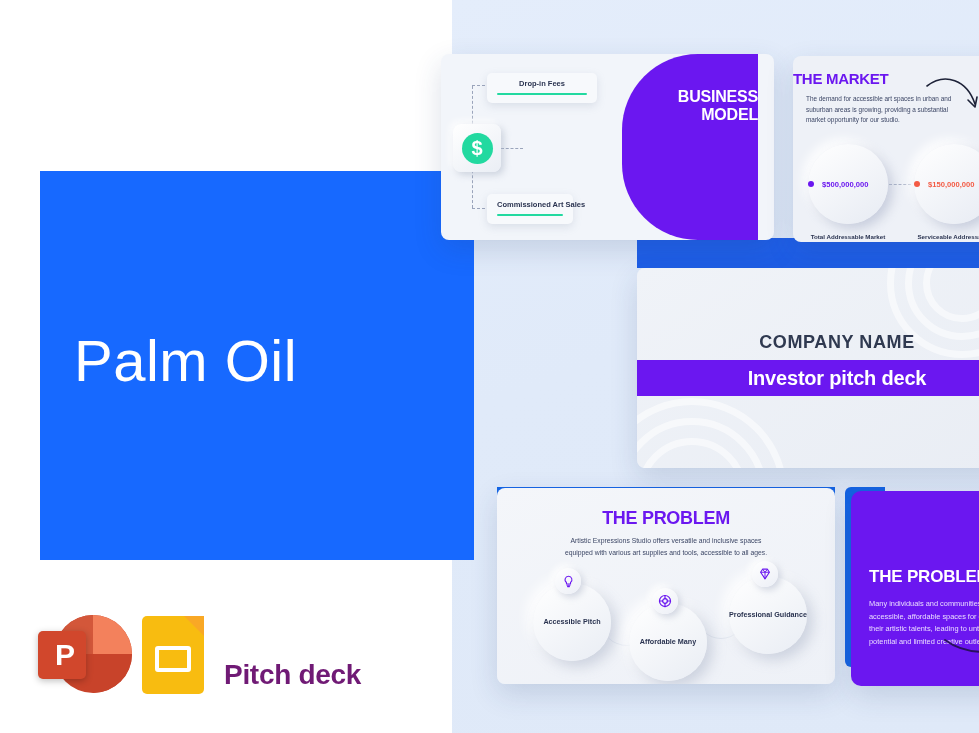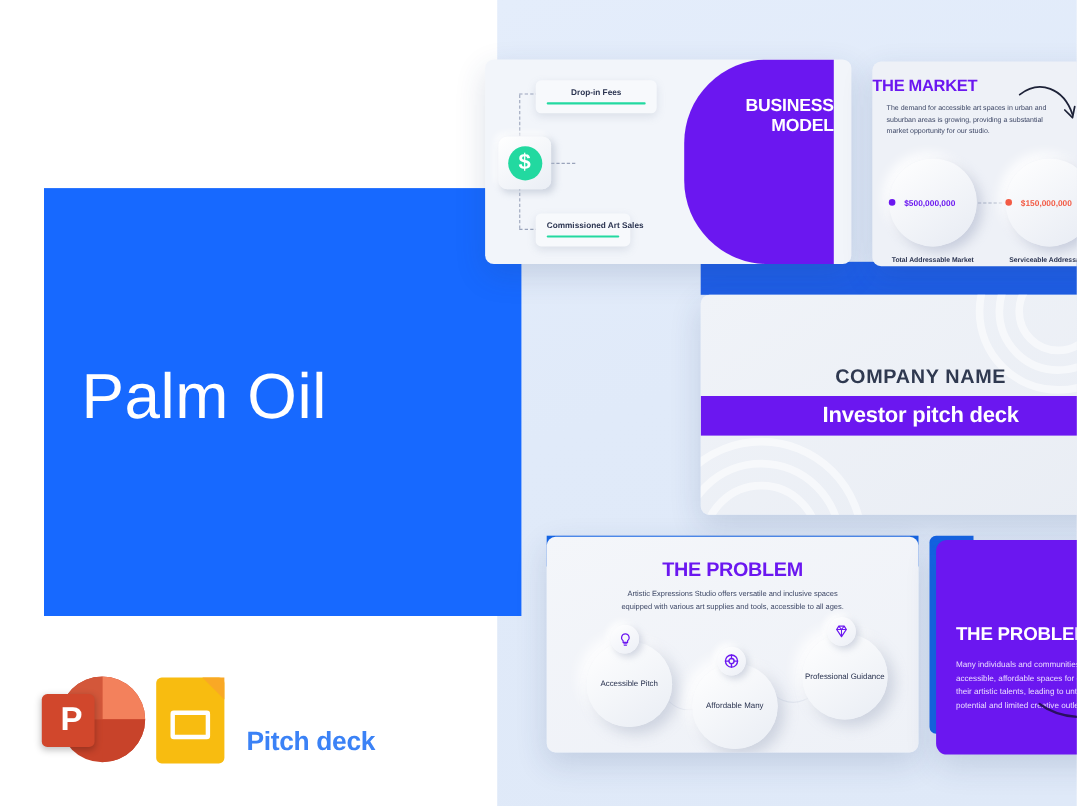--- a/index.html
+++ b/index.html
@@ -68,21 +68,21 @@
               box-shadow: 0 2px 7px rgba(0,0,0,.25); }
   .ppt-card-white { position: absolute; left: 0; top: 18px; width: 13px; height: 48px; border-radius: 5px 0 0 5px; background: #fff; }
   .ppt-p { font-size: 30px; font-weight: 700; color: #fff; line-height: 1; margin-left: 6px; }
 
   .slides-icon { position: relative; width: 62px; height: 78px; flex: none; }
   .slides-body { position: absolute; inset: 0; background: #f8bc10; border-radius: 5px; }
   .slides-fold2 { position: absolute; right: 0; top: 0; width: 0; height: 0;
                   border-left: 20px solid transparent; border-top: 20px solid #f9a825; }
   .slides-screen { position: absolute; left: 13px; top: 30px; width: 36px; height: 26px;
                    border: 4px solid #fff; border-radius: 3px; }
-  .footer-label { font-size: 24px; font-weight: 700; color: #3b82f6; letter-spacing: -0.3px; margin-top: 40px; }
+  .footer-label { font-size: 28px; font-weight: 700; color: #701a75; letter-spacing: -0.3px; margin-top: 40px; }
 
   
   .slide { position: absolute; border-radius: 8px; overflow: hidden;
            box-shadow: 0 10px 28px rgba(40,60,110,.16); background: #f2f5fa; }
 
   
   #slide-business { left: 441px; top: 54px; width: 333px; height: 186px; }
   .bm-left { position: absolute; left: 0; top: 0; width: 206px; height: 100%; }
   .bm-dollar { position: absolute; left: 12px; top: 70px; width: 48px; height: 48px; border-radius: 8px;
                background: linear-gradient(145deg,#ffffff,#eaeef5);
@@ -139,21 +139,21 @@
                     background: linear-gradient(160deg,#f4f6fa,#eef1f7); }
   .so-title { position: absolute; left: 0; right: 0; top: 20px; text-align: center;
               font-size: 18px; font-weight: 800; color: #6b17f0; letter-spacing: -0.3px; }
   .so-body { position: absolute; left: 60px; right: 60px; top: 47px; text-align: center;
              font-size: 6.8px; line-height: 1.75; color: #3c4665; }
   .so-link { position: absolute; height: 26px; border-bottom: 1px solid #dfe4ee; border-radius: 0 0 40px 40px; }
   .so-circ { position: absolute; border-radius: 50%;
              background: linear-gradient(145deg,#ffffff,#e9edf4);
              box-shadow: 6px 6px 13px rgba(150,160,185,.38), -6px -6px 13px rgba(255,255,255,.95);
              display: flex; align-items: center; justify-content: center; }
-  .so-circ span { font-size: 7.2px; font-weight: 400; color: #2a3350; text-align: center; line-height: 1.4; }
+  .so-circ span { font-size: 7.2px; font-weight: 700; color: #2a3350; text-align: center; line-height: 1.4; }
   .so-badge { position: absolute; width: 26px; height: 26px; border-radius: 50%;
               background: linear-gradient(145deg,#ffffff,#eceff6);
               box-shadow: 3px 3px 7px rgba(150,160,185,.4), -3px -3px 7px rgba(255,255,255,.95);
               display: flex; align-items: center; justify-content: center; }
   #so-c1 { left: 36px; top: 95px; width: 78px; height: 78px; }
   #so-c2 { left: 132px; top: 115px; width: 78px; height: 78px; }
   #so-c3 { left: 232px; top: 88px; width: 78px; height: 78px; }
   #so-b1 { left: 58px; top: 80px; }
   #so-b2 { left: 155px; top: 100px; }
   #so-b3 { left: 255px; top: 73px; }

